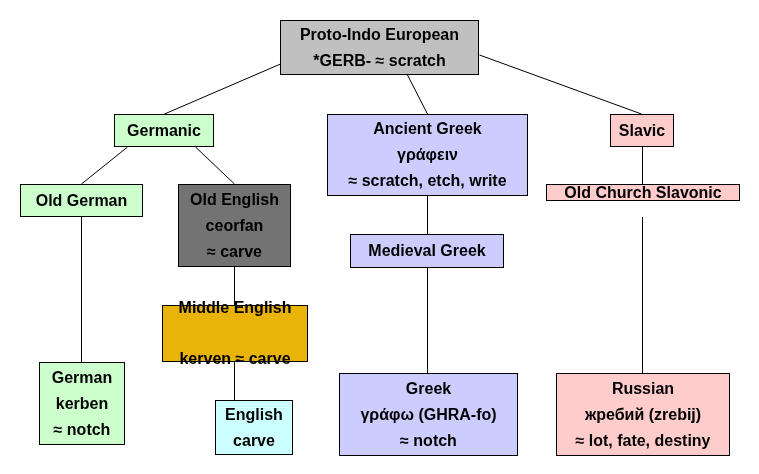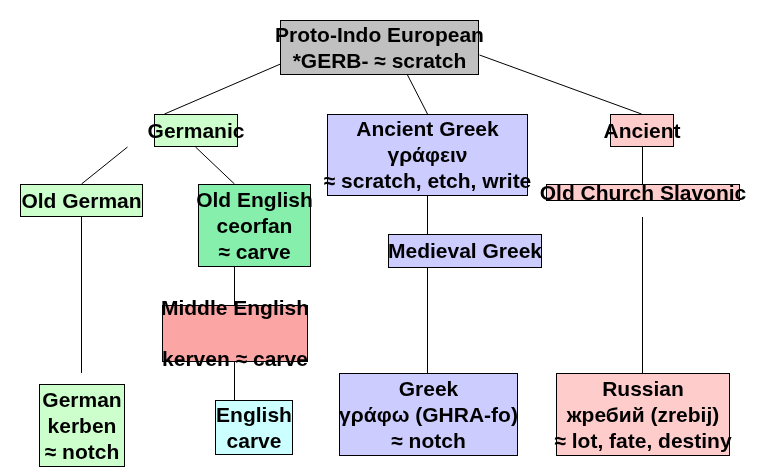--- a/index.html
+++ b/index.html
@@ -2,21 +2,21 @@
 <html><head>
   <meta charset="utf-8">
   <style>
     html, body { margin: 0; padding: 0; background: #ffffff; }
     body { width: 759px; height: 474px; position: relative; overflow: hidden;
            font-family: "Liberation Sans", "DejaVu Sans", sans-serif; }
     #canvas { position: absolute; left: 0; top: 0; width: 759px; height: 474px; }
     svg.edges { position: absolute; left: 0; top: 0; width: 759px; height: 474px; }
     .node { position: absolute; box-sizing: border-box; border: 1px solid #000;
             display: flex; flex-direction: column; align-items: center; justify-content: center;
-            text-align: center; font-weight: bold; font-size: 21px; line-height: 26px;
+            text-align: center; font-weight: bold; font-size: 16px; line-height: 26px;
             color: #000; white-space: nowrap; }
     .node span { display: block; }
   </style>
 </head>
 <body>
 
 <div id="canvas">
   <svg class="edges" xmlns="http://www.w3.org/2000/svg" viewBox="0 0 759 474">
       <line x1="280.5" y1="64" x2="164.5" y2="114" stroke="#000000" stroke-width="1"></line>
       <line x1="407.5" y1="75" x2="427.5" y2="114" stroke="#000000" stroke-width="1"></line>
@@ -29,50 +29,50 @@
       <line x1="81.5" y1="217" x2="81.5" y2="373" stroke="#000000" stroke-width="1"></line>
       <line x1="234.5" y1="362" x2="234.5" y2="400" stroke="#000000" stroke-width="1"></line>
       <line x1="427.5" y1="268" x2="427.5" y2="373" stroke="#000000" stroke-width="1"></line>
       <line x1="642.5" y1="217" x2="642.5" y2="373" stroke="#000000" stroke-width="1"></line>
     </svg>
   <div id="nodes">
       <div class="node" style="left: 280px; top: 20px; width: 199px; height: 55px; background: rgb(192, 192, 192); border-color: rgb(0, 0, 0);">
         <span>Proto-Indo European</span>
         <span>*GERB- ≈ scratch</span>
       </div>
-      <div class="node" style="left: 114px; top: 114px; width: 84px; height: 33px; background: rgb(204, 255, 204); border-color: rgb(0, 0, 0); margin-left: 40px;">
+      <div class="node" style="left: 114px; top: 114px; width: 100px; height: 33px; background: rgb(204, 255, 204); border-color: rgb(0, 0, 0);">
         <span>Germanic</span>
       </div>
       <div class="node" style="left: 327px; top: 114px; width: 201px; height: 82px; background: rgb(204, 204, 255); border-color: rgb(0, 0, 0);">
         <span>Ancient Greek</span>
         <span>γράφειν</span>
         <span>≈ scratch, etch, write</span>
       </div>
       <div class="node" style="left: 610px; top: 114px; width: 64px; height: 33px; background: rgb(255, 204, 204); border-color: rgb(0, 0, 0);">
-        <span>Ancient</span>
+        <span>Slavic</span>
       </div>
       <div class="node" style="left: 20px; top: 184px; width: 123px; height: 33px; background: rgb(204, 255, 204); border-color: rgb(0, 0, 0);">
         <span>Old German</span>
       </div>
-      <div class="node" style="left: 178px; top: 184px; width: 113px; height: 83px; background: #86efac; border-color: rgb(0, 0, 0); margin-left: 20px;">
+      <div class="node" style="left: 178px; top: 184px; width: 113px; height: 83px; background: #737373; border-color: rgb(0, 0, 0);">
         <span>Old English</span>
         <span>ceorfan</span>
         <span>≈ carve</span>
       </div>
       <div class="node" style="left: 546px; top: 184px; width: 194px; height: 17px; background: rgb(255, 204, 204); border-color: rgb(0, 0, 0);">
         <span>Old Church Slavonic</span>
       </div>
-      <div class="node" style="left: 350px; top: 234px; width: 154px; height: 34px; background: rgb(204, 204, 255); border-color: rgb(0, 0, 0); margin-left: 38px;">
+      <div class="node" style="left: 350px; top: 234px; width: 154px; height: 34px; background: rgb(204, 204, 255); border-color: rgb(0, 0, 0);">
         <span>Medieval Greek</span>
       </div>
-      <div class="node" style="left: 162px; top: 305px; width: 146px; height: 57px; background: #fca5a5; border-color: rgb(0, 0, 0); gap: 25px;">
+      <div class="node" style="left: 162px; top: 305px; width: 146px; height: 57px; background: #eab308; border-color: rgb(0, 0, 0); gap: 25px;">
         <span>Middle English</span>
         <span>kerven ≈ carve</span>
       </div>
-      <div class="node" style="left: 39px; top: 384px; width: 86px; height: 83px; background: rgb(204, 255, 204); border-color: rgb(0, 0, 0);">
+      <div class="node" style="left: 39px; top: 362px; width: 86px; height: 83px; background: rgb(204, 255, 204); border-color: rgb(0, 0, 0);">
         <span>German</span>
         <span>kerben</span>
         <span>≈ notch</span>
       </div>
       <div class="node" style="left: 195px; top: 400px; width: 78px; height: 55px; background: rgb(204, 255, 255); border-color: rgb(0, 0, 0); margin-left: 20px;">
         <span>English</span>
         <span>carve</span>
       </div>
       <div class="node" style="left: 339px; top: 373px; width: 179px; height: 83px; background: rgb(204, 204, 255); border-color: rgb(0, 0, 0);">
         <span>Greek</span>

